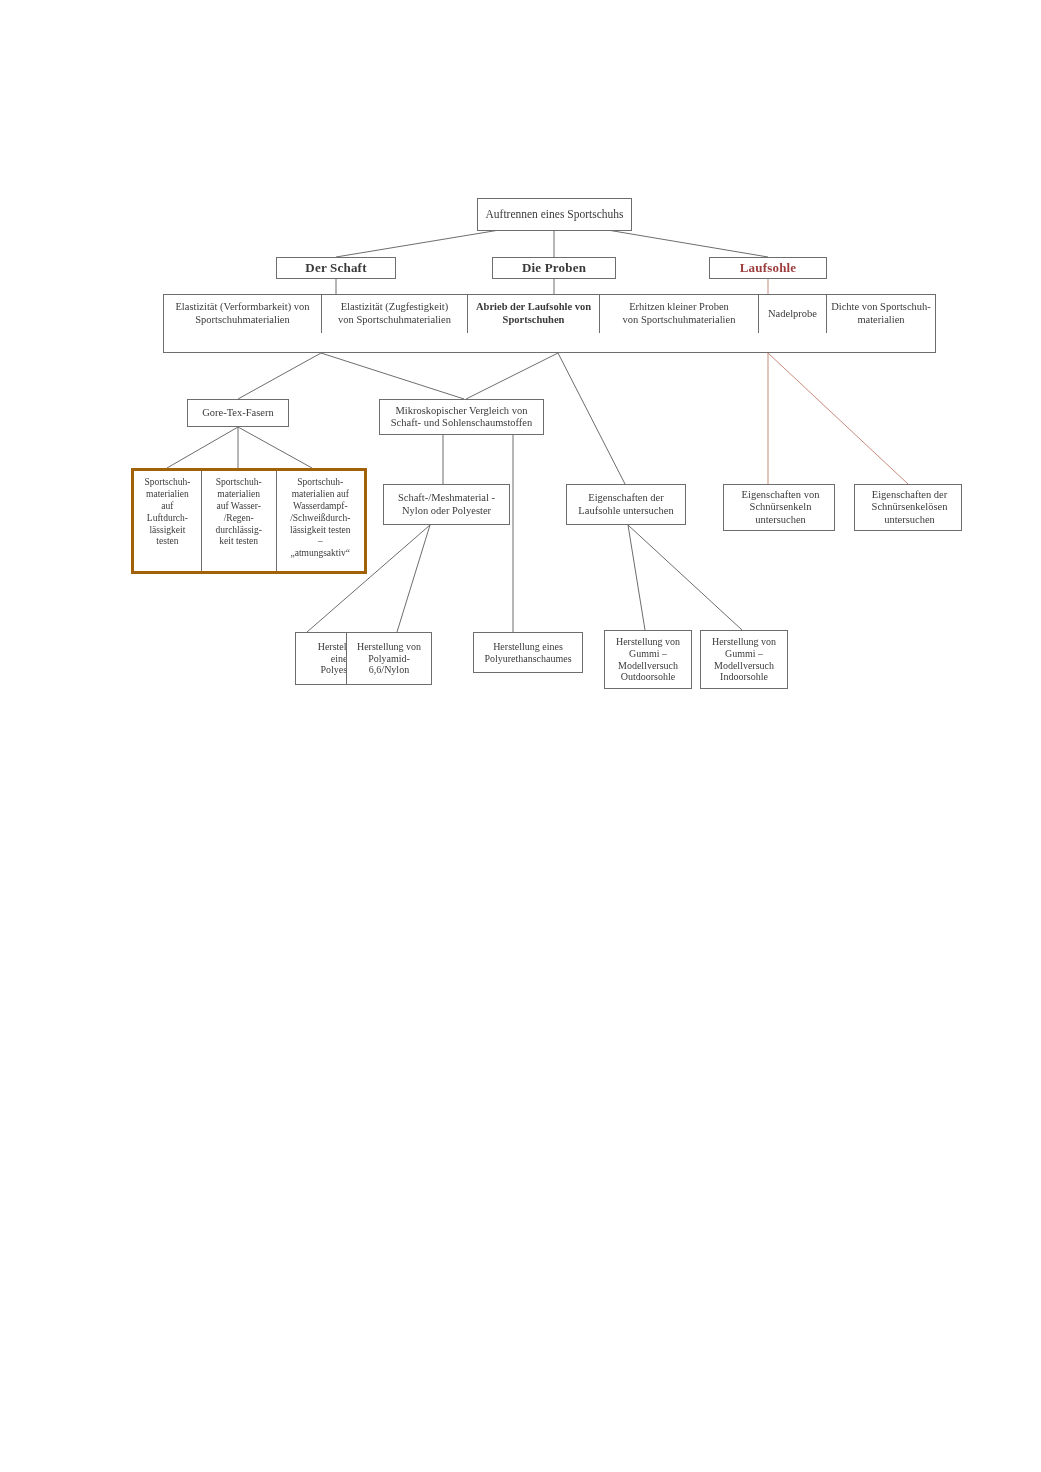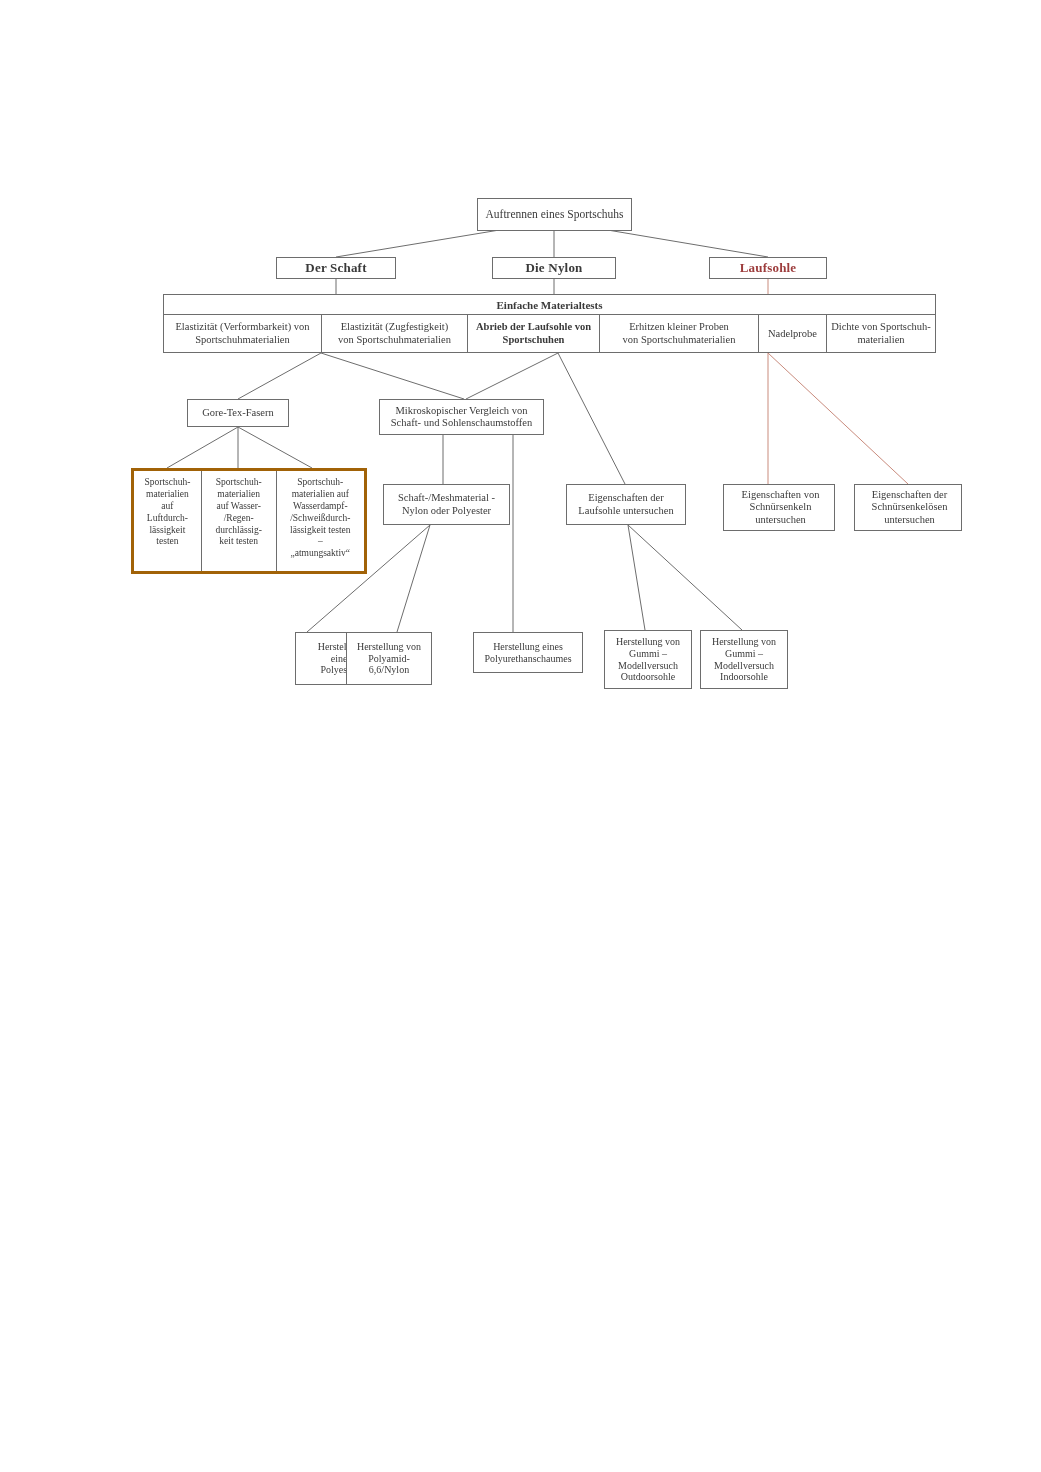--- a/index.html
+++ b/index.html
@@ -154,28 +154,27 @@
   </svg>
 
   <div class="node n-root" style="left:477px; top:198px; width:155px; height:33px;">
     <span class="lbl">Auftrennen eines Sportschuhs</span>
   </div>
 
   <div class="node n-branch" style="left:276px; top:257px; width:120px; height:22px;">
     <span class="lbl">Der Schaft</span>
   </div>
   <div class="node n-branch" style="left:492px; top:257px; width:124px; height:22px;">
-    <span class="lbl">Die Nylon</span>
+    <span class="lbl">Die Proben</span>
   </div>
   <div class="node n-branch n-branch-red" style="left:709px; top:257px; width:118px; height:22px;">
     <span class="lbl">Laufsohle</span>
   </div>
 
   <div class="tbl" style="left:163px; top:294px; width:773px; height:59px;">
-    <div class="tbl-title">Einfache Materialtests</div>
     <div class="tbl-row">
       <div class="tbl-cell" style="width:158px; white-space:pre-line;">Elastizität (Verformbarkeit) von
 Sportschuhmaterialien</div>
       <div class="tbl-cell" style="width:146px; white-space:pre-line;">Elastizität (Zugfestigkeit)
 von Sportschuhmaterialien</div>
       <div class="tbl-cell" style="width:132px; white-space:pre-line;font-weight:bold;">Abrieb der Laufsohle von
 Sportschuhen</div>
       <div class="tbl-cell" style="width:159px; white-space:pre-line;">Erhitzen kleiner Proben
 von Sportschuhmaterialien</div>
       <div class="tbl-cell" style="width:68px; white-space:pre-line;">Nadelprobe</div>

